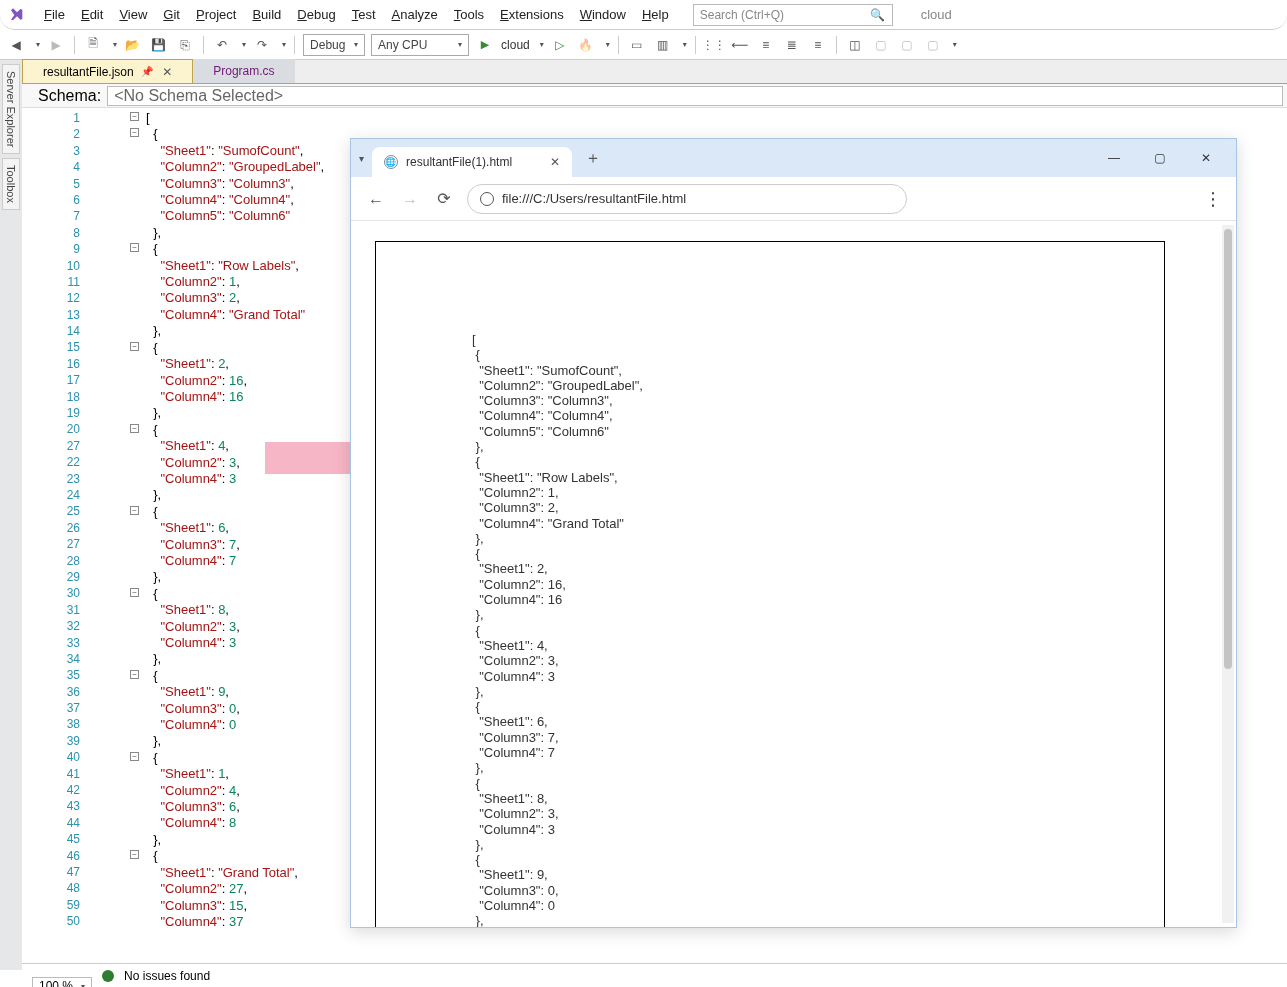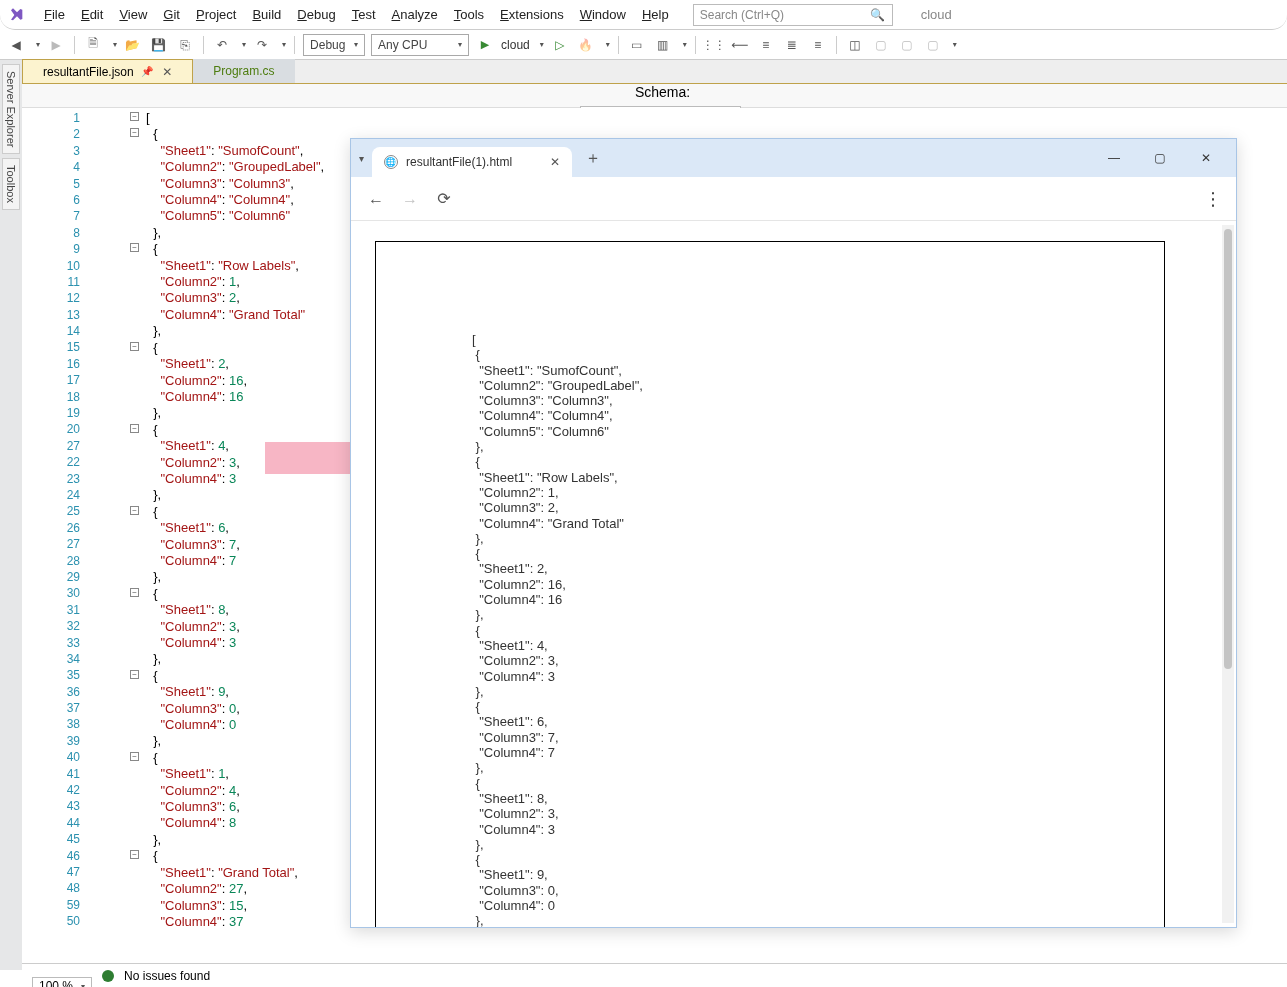--- a/index.html
+++ b/index.html
@@ -25,26 +25,26 @@
   .caret { font-size:8px; color:#555; margin-left:4px; }
 
   
   .sidewin { position:absolute; left:0; top:60px; width:22px; background:#e6e7e8; height:910px; display:flex; flex-direction:column; align-items:center; padding-top:4px; gap:4px; }
   .sidetab { writing-mode:vertical-rl; font-size:11px; padding:6px 2px; color:#444; background:#f4f4f4; border:1px solid #ccc; cursor:default; }
 
   
   .doctabs { position:absolute; left:22px; top:60px; right:0; height:24px; background:#eee; display:flex; align-items:flex-end; border-bottom:1px solid #bfa24a; }
   .tab { height:24px; display:flex; align-items:center; padding:0 20px; font-size:12px; gap:8px; }
   .tab.active { background:#fcf3cf; border:1px solid #bfa24a; border-bottom:none; color:#000; }
-  .tab.inactive { background:#d9dde1; color:#4d7c0f; }
+  .tab.inactive { background:#d9dde1; color:#701a75; }
   .tab .pin { font-size:10px; color:#555;}
   .tab .close { font-size:12px; color:#555;}
 
   
-  .schemabar { position:absolute; left:22px; top:84px; right:0; height:24px; display:flex; align-items:center; font-size:14px; background:#f8f8f8; border-bottom:1px solid #ddd; padding-left:16px; gap:6px;flex-direction:column; }
+  .schemabar { position:absolute; left:22px; top:84px; right:0; height:24px; display:flex; align-items:center; font-size:16px; background:#f8f8f8; border-bottom:1px solid #ddd; padding-left:16px; gap:6px; }
   .schemabox { flex:1; height:20px; border:1px solid #bbb; display:flex; align-items:center; padding:0 6px; color:#666; background:#fff; margin-right:4px;}
 
   
   .editor { position:absolute; left:22px; top:108px; right:0; bottom:24px; background:#fff; font-family:Consolas,monospace; font-size:13px; line-height:16.4px; overflow:hidden; }
   .gutter { position:absolute; left:0; top:0; bottom:0; width:88px; background:#fff; border-right:0; text-align:right; color:#2b91af; padding-top:2px; }
   .ln { height:16.4px; padding-right:30px; font-size:12px; color:#2b91af; }
   .foldcol { position:absolute; left:108px; top:0; bottom:0; width:12px; }
   .fold { position:absolute; width:9px; height:9px; border:1px solid #888; font-size:8px; line-height:7px; text-align:center; color:#555; background:#fff; }
   .code { position:absolute; left:124px; top:2px; right:0; white-space:pre; color:#000; }
   .key { color:#a31515; }
@@ -274,20 +274,24 @@
     <div class="winbtns">
       <span>―</span>
       <span>▢</span>
       <span>✕</span>
     </div>
   </div>
   <div class="br-toolbar">
     <div class="navbtn">←</div>
     <div class="navbtn" style="opacity:.35">→</div>
     <div class="navbtn">⟳</div>
+    <div class="addr">
+      <span class="globe"></span>
+      <span>file:///C:/Users/resultantFile.html</span>
+    </div>
     <div class="kebab">⋮</div>
   </div>
   <div class="br-body">
     <div class="pageframe"><span id="brcontent">[
  {
   "Sheet1": "SumofCount",
   "Column2": "GroupedLabel",
   "Column3": "Column3",
   "Column4": "Column4",
   "Column5": "Column6"

